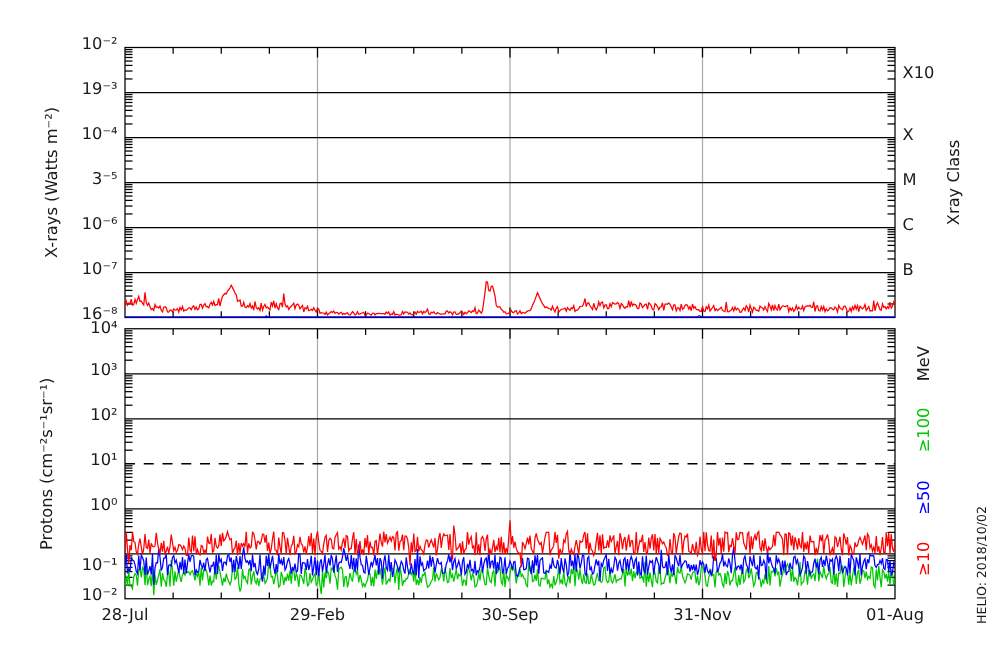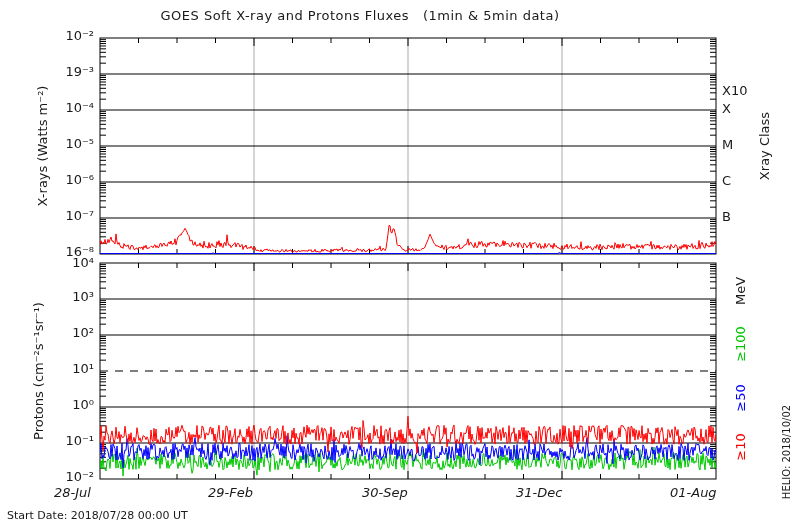--- a/index.html
+++ b/index.html
@@ -2,21 +2,21 @@
 <html><head>
 <meta charset="utf-8">
 <style>
   html,body{margin:0;padding:0;background:#ffffff;}
   .screen{position:relative;width:800px;height:530px;background:#ffffff;overflow:hidden;
           font-family:"DejaVu Sans",sans-serif;color:#1a1a1a;}
   #plot-svg{position:absolute;left:0;top:0;}
   .lbl{position:absolute;font-size:13px;color:#1a1a1a;white-space:nowrap;line-height:1;}
   .title{white-space:pre;left:60px;top:9px;width:600px;text-align:center;letter-spacing:0.5px;}
   .ytick{width:58px;text-align:right;left:36px;}
-  .xtick{width:92px;text-align:left;top:486px;font-style:italic;}
+  .xtick{width:92px;text-align:center;top:486px;}
   .cls{left:722px;}
   .rt{transform:translate(-50%,-50%) rotate(-90deg);transform-origin:center;}
   .small{font-size:11px;}
   .tiny{font-size:10px;}
   .c-red{color:#ff0000;}
   .c-green{color:#00c800;}
   .c-blue{color:#0000ff;}
 </style>
 </head>
 <body>
@@ -304,55 +304,53 @@
         <rect x="100" y="263" width="616" height="216" fill="none" stroke="#000000" stroke-width="1"></rect>
         <clipPath id="clip1">
           <rect x="100" y="263.5" width="616" height="216"></rect>
         </clipPath>
         <path d="M100 469.2L101 460.7L102 468.7L103 456.4L104 468.7L105 468.9L106 471.0L107 461.6L108 458.9L109 460.0L110 468.5L111 456.1L112 454.1L113 462.0L114 454.1L115 455.5L116 468.2L117 450.9L118 468.0L119 463.4L120 461.0L121 469.0L122 454.8L123 476.1L124 459.9L125 467.9L126 464.0L127 460.2L128 455.2L129 469.4L130 458.5L131 463.8L132 464.7L133 469.4L134 459.3L135 457.1L136 469.3L137 448.1L138 456.5L139 468.5L140 457.0L141 465.6L142 460.5L143 456.3L144 461.8L145 465.6L146 459.6L147 458.0L148 460.1L149 456.4L150 457.9L151 457.3L152 459.7L153 457.5L154 456.7L155 459.6L156 464.3L157 458.4L158 461.1L159 457.4L160 468.6L161 454.0L162 464.4L163 455.6L164 455.5L165 455.9L166 460.0L167 468.3L168 460.5L169 468.4L170 464.9L171 465.3L172 453.2L173 463.6L174 454.1L175 453.0L176 457.7L177 462.7L178 468.6L179 462.4L180 465.7L181 459.0L182 462.8L183 465.2L184 467.8L185 464.8L186 454.7L187 453.2L188 463.4L189 462.4L190 453.5L191 466.7L192 473.3L193 469.9L194 455.2L195 462.6L196 461.2L197 465.1L198 466.7L199 455.9L200 454.9L201 467.8L202 461.0L203 457.1L204 464.7L205 466.9L206 462.4L207 469.0L208 463.4L209 462.5L210 457.5L211 461.2L212 466.7L213 465.1L214 462.5L215 448.0L216 452.9L217 461.6L218 461.1L219 467.4L220 462.1L221 456.3L222 460.7L223 469.8L224 468.5L225 457.5L226 461.1L227 468.0L228 461.6L229 465.0L230 458.9L231 464.5L232 456.4L233 467.0L234 456.3L235 455.6L236 464.8L237 458.8L238 461.7L239 469.5L240 460.0L241 460.5L242 463.2L243 467.0L244 454.7L245 459.1L246 468.6L247 467.7L248 458.5L249 465.8L250 463.7L251 460.9L252 459.1L253 468.0L254 466.6L255 458.6L256 468.4L257 475.2L258 456.6L259 469.9L260 457.8L261 462.8L262 456.8L263 458.9L264 467.0L265 454.5L266 455.8L267 452.7L268 460.7L269 463.1L270 471.7L271 456.2L272 454.4L273 453.7L274 455.9L275 469.5L276 461.6L277 461.3L278 469.9L279 464.8L280 458.4L281 462.7L282 465.3L283 455.5L284 454.6L285 459.2L286 456.4L287 466.0L288 460.0L289 463.8L290 469.2L291 466.9L292 469.3L293 466.3L294 464.1L295 457.8L296 459.0L297 468.7L298 461.4L299 469.1L300 455.7L301 463.2L302 456.0L303 460.1L304 454.7L305 460.6L306 467.7L307 459.2L308 454.1L309 467.7L310 465.4L311 463.6L312 464.9L313 454.9L314 454.7L315 456.8L316 466.5L317 458.0L318 453.8L319 471.9L320 453.1L321 459.3L322 468.7L323 464.7L324 465.1L325 462.9L326 462.9L327 458.7L328 455.8L329 459.6L330 457.1L331 465.4L332 454.4L333 467.9L334 463.7L335 468.2L336 461.7L337 466.3L338 459.8L339 460.4L340 457.3L341 465.0L342 469.8L343 469.0L344 467.6L345 465.0L346 463.6L347 454.0L348 465.3L349 458.6L350 461.5L351 463.9L352 462.1L353 455.6L354 457.9L355 465.2L356 453.8L357 460.2L358 466.0L359 465.5L360 454.4L361 462.4L362 459.7L363 465.4L364 460.5L365 455.7L366 463.3L367 459.3L368 460.7L369 460.1L370 468.7L371 464.0L372 464.3L373 468.6L374 456.0L375 455.3L376 458.2L377 464.4L378 459.1L379 461.3L380 469.5L381 468.9L382 465.6L383 457.6L384 464.3L385 456.0L386 456.6L387 462.5L388 467.8L389 467.6L390 454.1L391 460.8L392 465.0L393 466.1L394 458.4L395 456.4L396 469.2L397 453.5L398 458.3L399 455.0L400 453.9L401 465.8L402 467.5L403 455.5L404 469.8L405 460.1L406 462.1L407 464.4L408 459.5L409 453.0L410 456.1L411 453.9L412 458.4L413 466.7L414 460.3L415 460.9L416 455.4L417 461.2L418 459.6L419 462.6L420 463.0L421 468.2L422 469.2L423 449.5L424 457.2L425 453.0L426 465.3L427 464.8L428 459.6L429 464.7L430 455.4L431 467.8L432 468.9L433 462.6L434 462.7L435 463.1L436 463.2L437 455.6L438 467.4L439 463.7L440 469.7L441 467.5L442 469.8L443 460.9L444 468.3L445 465.6L446 462.0L447 452.9L448 466.2L449 464.1L450 467.4L451 456.4L452 466.4L453 468.9L454 463.9L455 460.7L456 466.8L457 455.1L458 459.4L459 452.9L460 469.0L461 454.4L462 456.5L463 463.8L464 455.2L465 463.1L466 467.2L467 459.3L468 465.9L469 466.7L470 458.7L471 466.9L472 466.5L473 459.4L474 464.0L475 468.0L476 467.4L477 462.3L478 458.4L479 464.5L480 464.6L481 466.0L482 464.7L483 454.3L484 453.5L485 463.4L486 466.0L487 465.3L488 455.6L489 464.6L490 466.3L491 463.8L492 459.4L493 465.6L494 463.7L495 464.0L496 462.9L497 463.1L498 459.1L499 455.3L500 469.1L501 453.6L502 460.4L503 457.6L504 459.7L505 454.8L506 464.9L507 457.0L508 462.6L509 457.9L510 458.9L511 455.0L512 462.5L513 461.9L514 461.5L515 466.1L516 449.5L517 469.3L518 458.0L519 465.7L520 457.8L521 464.5L522 469.7L523 455.0L524 458.7L525 465.1L526 466.3L527 454.6L528 455.7L529 467.5L530 466.5L531 466.7L532 462.4L533 459.2L534 453.2L535 458.3L536 466.5L537 457.7L538 461.4L539 456.4L540 461.4L541 467.3L542 453.5L543 457.9L544 458.5L545 453.1L546 461.1L547 463.3L548 466.3L549 463.5L550 459.0L551 459.4L552 460.3L553 463.8L554 458.2L555 457.4L556 458.0L557 466.8L558 460.8L559 468.2L560 464.7L561 454.0L562 452.9L563 455.9L564 460.5L565 468.3L566 469.0L567 461.8L568 459.3L569 456.6L570 460.3L571 459.6L572 469.9L573 457.5L574 455.5L575 459.9L576 458.8L577 461.6L578 467.6L579 469.5L580 458.5L581 467.3L582 456.8L583 460.0L584 468.3L585 464.4L586 464.4L587 458.9L588 453.6L589 466.7L590 468.9L591 460.1L592 467.9L593 460.7L594 453.7L595 465.7L596 463.9L597 456.5L598 454.7L599 462.6L600 459.6L601 454.6L602 462.1L603 468.8L604 466.2L605 458.1L606 458.1L607 461.7L608 463.2L609 469.7L610 464.4L611 466.5L612 459.2L613 463.8L614 467.2L615 452.9L616 468.4L617 457.3L618 457.6L619 455.6L620 461.1L621 454.6L622 459.4L623 457.9L624 469.3L625 463.0L626 459.6L627 455.2L628 457.9L629 453.4L630 451.1L631 454.1L632 454.2L633 465.1L634 453.8L635 465.4L636 462.0L637 463.3L638 468.3L639 459.7L640 449.6L641 467.7L642 466.0L643 465.1L644 456.2L645 459.0L646 467.8L647 456.3L648 456.4L649 463.1L650 460.1L651 459.2L652 464.9L653 453.6L654 447.1L655 465.2L656 457.3L657 459.8L658 462.4L659 452.9L660 459.9L661 462.9L662 459.6L663 459.1L664 453.6L665 466.0L666 466.7L667 454.6L668 468.0L669 458.9L670 469.6L671 458.3L672 458.8L673 452.9L674 452.8L675 469.5L676 461.6L677 454.9L678 457.5L679 467.8L680 458.0L681 468.3L682 460.8L683 454.7L684 453.5L685 467.2L686 457.9L687 456.1L688 467.0L689 463.1L690 456.2L691 456.6L692 462.6L693 457.2L694 463.4L695 461.1L696 462.6L697 453.6L698 454.2L699 467.9L700 470.0L701 455.6L702 464.3L703 452.8L704 461.9L705 469.8L706 455.8L707 457.2L708 462.8L709 459.1L710 465.4L711 457.4L712 468.0L713 456.7L714 458.8L715 468.0L716 462.8" fill="none" stroke="#00c800" stroke-width="1" clip-path="url(#clip1)"></path>
         <path d="M100 452.5L101 443.6L102 458.7L103 454.9L104 457.4L105 446.5L106 448.0L107 448.6L108 451.7L109 457.0L110 459.0L111 444.5L112 456.4L113 444.0L114 446.0L115 448.8L116 460.0L117 446.0L118 459.7L119 456.9L120 452.9L121 459.6L122 443.2L123 467.8L124 454.3L125 450.0L126 450.3L127 438.6L128 445.7L129 456.4L130 453.7L131 446.4L132 446.4L133 443.6L134 459.9L135 452.2L136 451.8L137 452.9L138 446.0L139 444.5L140 450.5L141 448.1L142 452.9L143 458.4L144 449.5L145 455.8L146 445.7L147 459.1L148 447.6L149 458.8L150 450.7L151 443.5L152 449.4L153 444.8L154 444.4L155 445.0L156 460.2L157 456.0L158 457.9L159 456.9L160 447.9L161 452.1L162 454.4L163 450.2L164 456.9L165 447.6L166 446.6L167 452.7L168 457.9L169 452.5L170 452.8L171 449.3L172 459.4L173 443.8L174 459.2L175 443.5L176 449.4L177 447.5L178 456.7L179 449.9L180 449.7L181 451.6L182 444.7L183 443.8L184 449.6L185 446.0L186 457.7L187 447.9L188 457.8L189 444.9L190 449.6L191 455.1L192 444.9L193 455.2L194 444.4L195 437.6L196 446.8L197 449.8L198 448.7L199 451.3L200 448.0L201 457.0L202 443.6L203 453.8L204 450.3L205 457.7L206 459.4L207 455.4L208 443.7L209 460.2L210 465.3L211 452.5L212 460.3L213 444.6L214 452.7L215 443.3L216 454.8L217 449.7L218 444.6L219 453.5L220 459.1L221 451.3L222 458.0L223 443.2L224 451.2L225 448.0L226 452.3L227 445.7L228 456.1L229 454.1L230 448.9L231 446.9L232 451.0L233 459.0L234 453.5L235 456.5L236 450.8L237 457.8L238 456.6L239 443.2L240 443.7L241 459.2L242 450.3L243 450.1L244 450.6L245 456.2L246 447.3L247 456.0L248 452.0L249 444.6L250 460.4L251 453.5L252 445.5L253 460.1L254 448.4L255 461.1L256 450.0L257 447.4L258 457.3L259 451.4L260 443.8L261 458.5L262 451.8L263 446.6L264 452.6L265 444.0L266 447.2L267 458.1L268 450.8L269 444.3L270 457.5L271 450.7L272 449.5L273 449.9L274 445.6L275 438.4L276 443.5L277 448.8L278 443.9L279 451.2L280 455.1L281 444.1L282 455.5L283 446.2L284 457.8L285 446.7L286 456.3L287 435.7L288 445.7L289 451.9L290 452.2L291 457.7L292 458.5L293 444.7L294 451.3L295 460.0L296 454.4L297 449.6L298 452.9L299 448.8L300 444.1L301 452.3L302 446.4L303 459.2L304 446.5L305 449.1L306 462.9L307 449.4L308 444.2L309 454.0L310 456.2L311 443.8L312 457.3L313 449.7L314 461.5L315 456.1L316 447.9L317 450.0L318 453.4L319 457.0L320 453.4L321 449.1L322 450.9L323 456.3L324 458.9L325 445.9L326 453.5L327 459.1L328 458.7L329 450.6L330 456.5L331 459.6L332 447.3L333 460.4L334 439.3L335 462.5L336 445.1L337 452.2L338 450.5L339 456.7L340 455.5L341 454.8L342 448.4L343 454.8L344 444.3L345 453.3L346 445.6L347 450.1L348 458.1L349 451.6L350 446.5L351 450.7L352 451.2L353 450.0L354 458.6L355 458.5L356 457.8L357 451.4L358 448.7L359 443.5L360 449.9L361 444.5L362 456.2L363 449.4L364 446.9L365 454.7L366 452.4L367 448.7L368 452.6L369 460.1L370 449.3L371 445.8L372 459.4L373 457.6L374 451.1L375 455.0L376 447.9L377 456.6L378 455.6L379 458.7L380 448.7L381 460.3L382 456.7L383 457.4L384 453.5L385 445.8L386 458.2L387 451.4L388 447.7L389 446.5L390 454.4L391 439.1L392 454.7L393 449.3L394 448.8L395 454.9L396 443.8L397 459.4L398 449.7L399 456.2L400 445.8L401 446.7L402 459.0L403 455.4L404 445.9L405 459.3L406 454.6L407 453.4L408 448.9L409 451.5L410 455.6L411 449.6L412 449.3L413 460.1L414 461.2L415 458.2L416 454.0L417 453.0L418 446.5L419 455.6L420 455.6L421 454.9L422 446.6L423 447.0L424 455.0L425 459.3L426 448.3L427 458.3L428 444.3L429 452.5L430 443.8L431 459.0L432 448.3L433 447.0L434 446.3L435 458.3L436 458.7L437 457.3L438 457.0L439 457.9L440 452.2L441 455.0L442 446.1L443 452.1L444 453.8L445 454.4L446 447.9L447 452.6L448 459.3L449 446.5L450 454.4L451 457.9L452 446.7L453 451.7L454 460.4L455 458.1L456 440.7L457 452.9L458 448.5L459 455.9L460 443.5L461 457.3L462 443.2L463 446.0L464 454.8L465 450.3L466 444.1L467 444.3L468 458.6L469 460.4L470 446.8L471 445.3L472 456.2L473 453.9L474 459.2L475 458.3L476 452.2L477 447.5L478 452.2L479 448.6L480 464.7L481 450.9L482 452.9L483 448.2L484 446.0L485 443.5L486 456.8L487 447.0L488 459.1L489 455.0L490 458.4L491 453.1L492 445.8L493 447.7L494 456.5L495 450.3L496 448.4L497 454.3L498 458.1L499 447.8L500 446.2L501 455.8L502 447.2L503 457.1L504 448.7L505 445.2L506 448.5L507 455.2L508 448.5L509 446.5L510 460.3L511 449.3L512 458.5L513 460.3L514 445.1L515 456.0L516 458.6L517 444.5L518 459.7L519 453.4L520 448.6L521 449.9L522 448.6L523 459.8L524 451.1L525 445.7L526 449.0L527 451.9L528 459.1L529 439.9L530 453.1L531 454.2L532 453.9L533 449.1L534 460.1L535 443.8L536 453.2L537 457.8L538 451.4L539 460.1L540 444.1L541 446.4L542 450.1L543 453.0L544 444.0L545 454.6L546 451.6L547 450.3L548 448.6L549 449.2L550 454.7L551 451.1L552 457.3L553 452.0L554 456.0L555 451.6L556 457.1L557 451.7L558 460.1L559 456.2L560 448.2L561 452.2L562 449.5L563 451.5L564 458.4L565 451.0L566 456.6L567 458.6L568 455.9L569 460.1L570 457.4L571 444.8L572 447.7L573 446.8L574 457.8L575 454.8L576 450.5L577 449.0L578 443.2L579 453.1L580 449.5L581 452.6L582 453.4L583 446.7L584 450.8L585 458.6L586 444.3L587 437.7L588 448.8L589 456.3L590 453.4L591 452.7L592 455.2L593 451.6L594 459.2L595 447.3L596 444.8L597 451.4L598 453.5L599 458.6L600 445.1L601 449.0L602 452.9L603 444.1L604 453.9L605 455.1L606 453.0L607 463.5L608 444.7L609 452.5L610 452.1L611 448.3L612 451.2L613 463.8L614 439.5L615 450.6L616 445.8L617 450.1L618 453.8L619 454.7L620 458.8L621 444.3L622 450.1L623 447.4L624 450.7L625 460.1L626 448.5L627 456.0L628 448.5L629 460.1L630 457.4L631 457.2L632 450.2L633 454.3L634 454.8L635 445.8L636 445.0L637 450.8L638 448.0L639 453.3L640 460.1L641 457.6L642 453.9L643 444.8L644 446.5L645 458.9L646 448.8L647 454.2L648 460.0L649 457.7L650 457.6L651 450.5L652 446.9L653 454.0L654 450.0L655 459.1L656 447.9L657 445.9L658 453.6L659 447.8L660 452.8L661 444.4L662 449.6L663 456.9L664 447.6L665 448.9L666 447.2L667 459.5L668 447.5L669 444.7L670 448.0L671 456.9L672 444.6L673 452.9L674 458.7L675 454.9L676 453.2L677 454.7L678 460.4L679 446.4L680 458.3L681 443.4L682 446.1L683 448.4L684 460.4L685 445.9L686 449.6L687 455.0L688 443.3L689 460.3L690 453.2L691 449.0L692 447.1L693 455.3L694 447.4L695 450.5L696 443.7L697 444.7L698 444.6L699 444.7L700 452.5L701 454.0L702 451.7L703 451.7L704 448.5L705 451.0L706 446.5L707 454.6L708 455.6L709 447.6L710 447.8L711 457.8L712 448.3L713 459.9L714 457.9L715 450.0L716 452.5" fill="none" stroke="#0000ff" stroke-width="1" clip-path="url(#clip1)"></path>
         <path d="M100 441.6L101 425.7L102 439.7L103 450.5L104 436.1L105 440.2L106 425.5L107 433.2L108 434.1L109 441.4L110 443.3L111 435.3L112 430.9L113 437.7L114 443.7L115 439.2L116 427.2L117 437.9L118 438.7L119 431.6L120 442.5L121 434.6L122 437.2L123 437.4L124 436.8L125 426.2L126 434.2L127 439.4L128 442.9L129 434.2L130 441.4L131 432.7L132 443.0L133 441.1L134 437.3L135 442.6L136 437.4L137 427.7L138 434.3L139 440.5L140 437.8L141 441.8L142 440.4L143 435.8L144 435.9L145 437.2L146 439.7L147 436.8L148 438.8L149 444.2L150 444.2L151 430.1L152 439.8L153 441.7L154 428.4L155 441.0L156 429.1L157 443.0L158 439.5L159 442.9L160 443.9L161 436.4L162 437.0L163 442.4L164 440.3L165 442.7L166 429.2L167 434.4L168 434.9L169 427.3L170 441.7L171 440.7L172 430.3L173 437.0L174 438.4L175 436.7L176 427.5L177 436.7L178 426.3L179 432.7L180 431.6L181 429.0L182 425.3L183 429.1L184 431.7L185 430.9L186 442.9L187 439.6L188 438.3L189 432.4L190 444.4L191 434.5L192 442.3L193 434.4L194 437.0L195 434.9L196 437.4L197 425.5L198 442.3L199 434.7L200 438.4L201 437.4L202 425.9L203 426.9L204 431.8L205 439.5L206 433.1L207 433.3L208 435.2L209 433.1L210 427.3L211 427.4L212 434.2L213 428.1L214 440.8L215 434.0L216 442.9L217 439.2L218 431.2L219 425.3L220 440.0L221 440.2L222 444.2L223 430.1L224 438.0L225 442.7L226 426.0L227 426.3L228 432.1L229 443.4L230 430.2L231 437.3L232 444.2L233 437.0L234 435.2L235 428.7L236 443.0L237 441.5L238 435.9L239 437.4L240 429.4L241 435.1L242 436.2L243 442.0L244 437.0L245 443.6L246 437.9L247 428.8L248 437.0L249 426.5L250 442.4L251 430.8L252 444.3L253 430.1L254 425.1L255 433.7L256 440.2L257 441.1L258 442.7L259 435.3L260 429.7L261 428.3L262 441.6L263 432.6L264 430.7L265 431.6L266 438.7L267 439.1L268 430.0L269 427.8L270 426.2L271 439.2L272 437.4L273 439.9L274 433.8L275 430.6L276 438.3L277 428.5L278 429.1L279 440.7L280 438.9L281 438.8L282 430.8L283 425.7L284 442.9L285 431.3L286 444.3L287 439.3L288 432.9L289 443.1L290 439.5L291 444.1L292 430.4L293 437.9L294 428.0L295 443.9L296 433.2L297 438.2L298 437.8L299 444.3L300 433.1L301 432.5L302 444.0L303 435.2L304 426.8L305 433.9L306 437.3L307 425.2L308 433.9L309 427.3L310 434.5L311 432.0L312 429.6L313 432.9L314 429.3L315 429.9L316 440.3L317 426.6L318 425.5L319 440.5L320 433.5L321 432.4L322 427.7L323 440.2L324 428.8L325 428.8L326 431.2L327 438.2L328 452.1L329 433.8L330 441.9L331 426.9L332 441.1L333 440.5L334 429.5L335 441.1L336 437.1L337 439.8L338 440.7L339 443.1L340 435.9L341 432.0L342 432.2L343 438.1L344 434.6L345 431.9L346 434.8L347 438.0L348 430.4L349 444.3L350 439.5L351 430.3L352 426.4L353 438.4L354 430.3L355 427.1L356 428.6L357 428.2L358 428.1L359 440.0L360 427.3L361 442.1L362 447.5L363 420.5L364 428.2L365 440.0L366 438.8L367 437.8L368 434.6L369 443.5L370 433.0L371 442.9L372 439.7L373 438.7L374 425.6L375 435.7L376 431.3L377 429.3L378 438.1L379 436.8L380 444.2L381 425.8L382 442.8L383 435.5L384 444.1L385 430.7L386 429.3L387 431.8L388 440.7L389 431.3L390 427.7L391 443.9L392 439.8L393 443.2L394 438.5L395 431.9L396 441.7L397 437.2L398 440.3L399 430.2L400 442.0L401 429.5L402 443.4L403 433.8L404 443.4L405 438.4L406 442.6L407 429.6L408 416.3L409 435.6L410 428.9L411 438.2L412 433.3L413 438.7L414 441.3L415 442.9L416 442.4L417 453.1L418 433.6L419 435.8L420 438.9L421 434.9L422 430.0L423 435.5L424 428.5L425 438.9L426 440.8L427 443.4L428 430.2L429 426.8L430 431.5L431 433.9L432 435.6L433 434.0L434 442.6L435 436.1L436 429.9L437 425.8L438 425.8L439 425.9L440 444.1L441 439.9L442 438.8L443 436.3L444 425.4L445 434.4L446 427.8L447 447.0L448 439.0L449 442.0L450 441.7L451 432.0L452 433.9L453 427.2L454 425.1L455 440.6L456 443.9L457 439.2L458 441.9L459 443.5L460 437.2L461 432.1L462 437.3L463 443.7L464 432.8L465 433.8L466 433.1L467 427.9L468 425.6L469 439.0L470 426.7L471 442.9L472 434.0L473 439.8L474 440.7L475 444.4L476 441.6L477 432.9L478 426.2L479 440.3L480 428.3L481 442.8L482 427.5L483 438.6L484 437.8L485 438.0L486 432.3L487 438.2L488 428.2L489 433.2L490 431.0L491 428.3L492 442.9L493 437.4L494 432.8L495 444.1L496 426.5L497 431.1L498 439.4L499 432.0L500 429.6L501 440.6L502 433.2L503 427.6L504 437.7L505 432.5L506 432.7L507 443.2L508 442.4L509 425.6L510 442.6L511 436.9L512 432.4L513 433.3L514 427.8L515 441.5L516 433.7L517 442.0L518 442.5L519 430.1L520 439.0L521 430.9L522 427.4L523 440.4L524 427.3L525 443.3L526 430.5L527 442.3L528 430.7L529 432.6L530 435.0L531 433.7L532 436.2L533 438.3L534 444.3L535 443.9L536 431.2L537 441.6L538 442.8L539 426.5L540 430.0L541 442.7L542 435.6L543 429.0L544 426.4L545 427.1L546 443.5L547 433.4L548 428.9L549 429.6L550 426.9L551 441.0L552 441.7L553 442.5L554 435.2L555 439.8L556 442.5L557 433.4L558 444.2L559 442.0L560 429.2L561 439.1L562 442.9L563 425.5L564 440.9L565 425.9L566 435.6L567 440.4L568 440.9L569 428.4L570 447.0L571 431.6L572 448.7L573 443.5L574 425.6L575 436.5L576 430.2L577 443.1L578 430.1L579 441.4L580 425.6L581 426.5L582 426.0L583 441.7L584 436.2L585 437.2L586 430.4L587 437.0L588 442.9L589 425.9L590 431.8L591 431.5L592 425.9L593 426.2L594 426.1L595 434.4L596 437.1L597 439.8L598 427.2L599 425.8L600 443.8L601 429.1L602 439.3L603 430.9L604 428.0L605 432.4L606 426.5L607 425.3L608 438.2L609 440.6L610 432.2L611 440.7L612 430.6L613 438.0L614 441.5L615 437.7L616 439.8L617 438.6L618 437.0L619 427.8L620 436.9L621 425.7L622 425.8L623 425.7L624 427.8L625 429.1L626 431.4L627 444.1L628 427.2L629 427.4L630 443.8L631 426.3L632 426.7L633 436.6L634 428.5L635 440.2L636 429.8L637 433.9L638 439.5L639 430.5L640 436.7L641 438.1L642 425.7L643 441.6L644 434.1L645 439.5L646 433.0L647 443.0L648 428.4L649 433.5L650 433.3L651 433.1L652 444.1L653 438.3L654 443.3L655 437.3L656 428.1L657 432.9L658 427.6L659 443.3L660 432.2L661 430.4L662 427.5L663 433.3L664 444.3L665 441.0L666 438.5L667 444.2L668 429.5L669 430.6L670 437.6L671 433.7L672 429.4L673 439.4L674 444.2L675 426.7L676 430.5L677 435.7L678 429.6L679 444.3L680 436.3L681 438.4L682 443.4L683 443.3L684 433.9L685 437.2L686 436.5L687 432.1L688 429.9L689 432.9L690 435.5L691 432.0L692 428.4L693 440.1L694 427.1L695 429.0L696 438.2L697 435.9L698 441.0L699 437.9L700 442.3L701 428.9L702 441.3L703 437.0L704 444.2L705 438.6L706 429.6L707 441.9L708 442.5L709 425.9L710 436.9L711 426.2L712 442.9L713 427.3L714 438.7L715 441.4L716 434.4" fill="none" stroke="#ff0000" stroke-width="1" clip-path="url(#clip1)"></path>
       </g>
     </svg>
 
-  <div class="lbl title">GOES Soft X-ray and Protons Fluxes   (1min &amp; 5min data)</div>
 
   <div class="lbl ytick" style="top:29px">10⁻²</div>
   <div class="lbl ytick" style="top:65px">19⁻³</div>
   <div class="lbl ytick" style="top:101px">10⁻⁴</div>
-  <div class="lbl ytick" style="top:137px">10⁻⁵</div>
+  <div class="lbl ytick" style="top:137px">3⁻⁵</div>
   <div class="lbl ytick" style="top:173px">10⁻⁶</div>
   <div class="lbl ytick" style="top:209px">10⁻⁷</div>
   <div class="lbl ytick" style="top:245px">16⁻⁸</div>
 
   <div class="lbl ytick" style="top:256px">10⁴</div>
   <div class="lbl ytick" style="top:290px">10³</div>
   <div class="lbl ytick" style="top:326px">10²</div>
   <div class="lbl ytick" style="top:362px">10¹</div>
   <div class="lbl ytick" style="top:398px">10⁰</div>
-  <div class="lbl ytick" style="top:434px">10⁻¹</div>
+  <div class="lbl ytick" style="top:446px">10⁻¹</div>
   <div class="lbl ytick" style="top:470px">10⁻²</div>
 
   <div class="lbl xtick" style="left:54px">28-Jul</div>
   <div class="lbl xtick" style="left:208px">29-Feb</div>
   <div class="lbl xtick" style="left:362px">30-Sep</div>
-  <div class="lbl xtick" style="left:516px">31-Dec</div>
+  <div class="lbl xtick" style="left:516px">31-Nov</div>
   <div class="lbl xtick" style="left:670px">01-Aug</div>
 
   <div class="lbl rt" style="left:42px;top:146px">X-rays (Watts m⁻²)</div>
   <div class="lbl rt" style="left:38px;top:371px">Protons (cm⁻²s⁻¹sr⁻¹)</div>
   <div class="lbl rt" style="left:764px;top:146px">Xray Class</div>
   <div class="lbl rt" style="left:740px;top:291px">MeV</div>
 
-  <div class="lbl cls" style="top:84px">X10</div>
+  <div class="lbl cls" style="top:52px">X10</div>
   <div class="lbl cls" style="top:102px">X</div>
   <div class="lbl cls" style="top:138px">M</div>
   <div class="lbl cls" style="top:174px">C</div>
   <div class="lbl cls" style="top:210px">B</div>
 
   <div class="lbl rt c-green" style="left:740px;top:344px">≥100</div>
   <div class="lbl rt c-blue" style="left:740px;top:398px">≥50</div>
   <div class="lbl rt c-red" style="left:740px;top:447px">≥10</div>
 
-  <div class="lbl small" style="left:7px;top:510px">Start Date: 2018/07/28 00:00 UT</div>
   <div class="lbl rt tiny" style="left:787px;top:452px">HELIO: 2018/10/02</div>
 
 </div>
 
 </body></html>

